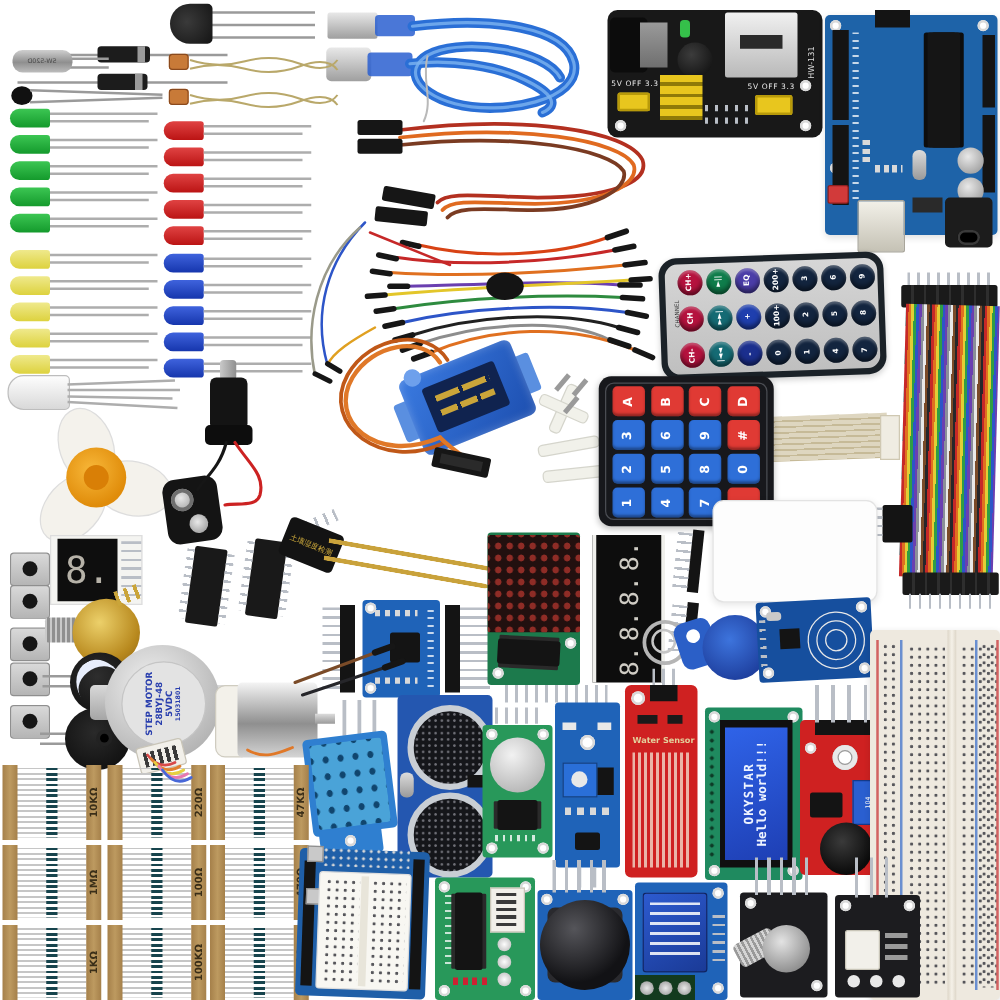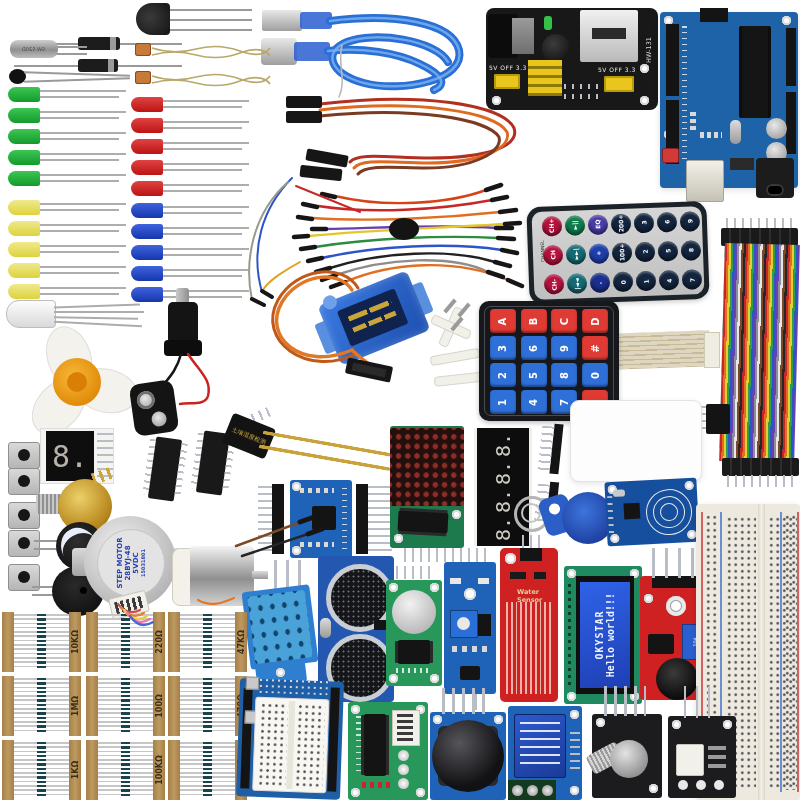--- a/index.html
+++ b/index.html
@@ -565,21 +565,21 @@
 </div>
 <div class="a pv" style="left:462px;top:694px;width:3px;height:16px;background:#b9bec6"></div>
 <div class="a pv" style="left:474px;top:694px;width:3px;height:16px;background:#b9bec6"></div>
 
 <div class="a" style="left:500px;top:548px;width:58px;height:154px;background:#cf2121;border-radius:5px">
   <div class="hole" style="left:5px;top:5px;width:11px;height:11px"></div>
   <div class="a" style="left:20px;top:0px;width:22px;height:13px;background:#141414"></div>
   <div class="a ph" style="left:22px;top:-13px;width:20px;height:13px"></div>
   <div class="a" style="left:10px;top:24px;width:16px;height:7px;background:#1a1a1a"></div>
   <div class="a" style="left:34px;top:24px;width:12px;height:7px;background:#1a1a1a"></div>
-  <span class="a" style="left:17px;top:40px;font-size:6.5px;font-weight:bold;color:#e3cf9b">Water Sensor</span>
+  <span class="a" style="left:6px;top:40px;font-size:6.5px;font-weight:bold;color:#e3cf9b">Water Sensor</span>
   <div class="a" style="left:6px;top:54px;width:46px;height:92px;background:repeating-linear-gradient(to right,#eab5a8 0 1.7px,rgba(0,0,0,0) 1.7px 4.8px)"></div>
 </div>
 
 <div class="a" style="left:564px;top:566px;width:78px;height:138px;background:#1f8a5f;border-radius:3px">
   <div class="hole" style="left:3px;top:3px"></div>
   <div class="hole" style="left:66px;top:3px"></div>
   <div class="hole" style="left:3px;top:126px"></div>
   <div class="hole" style="left:66px;top:126px"></div>
   <div class="a" style="left:2px;top:16px;width:7px;height:106px;background-image:radial-gradient(#0d3a26 1.4px,rgba(0,0,0,0) 1.8px);background-size:7px 7px"></div>
   <div class="a" style="left:12px;top:10px;width:58px;height:118px;background:#101010">

